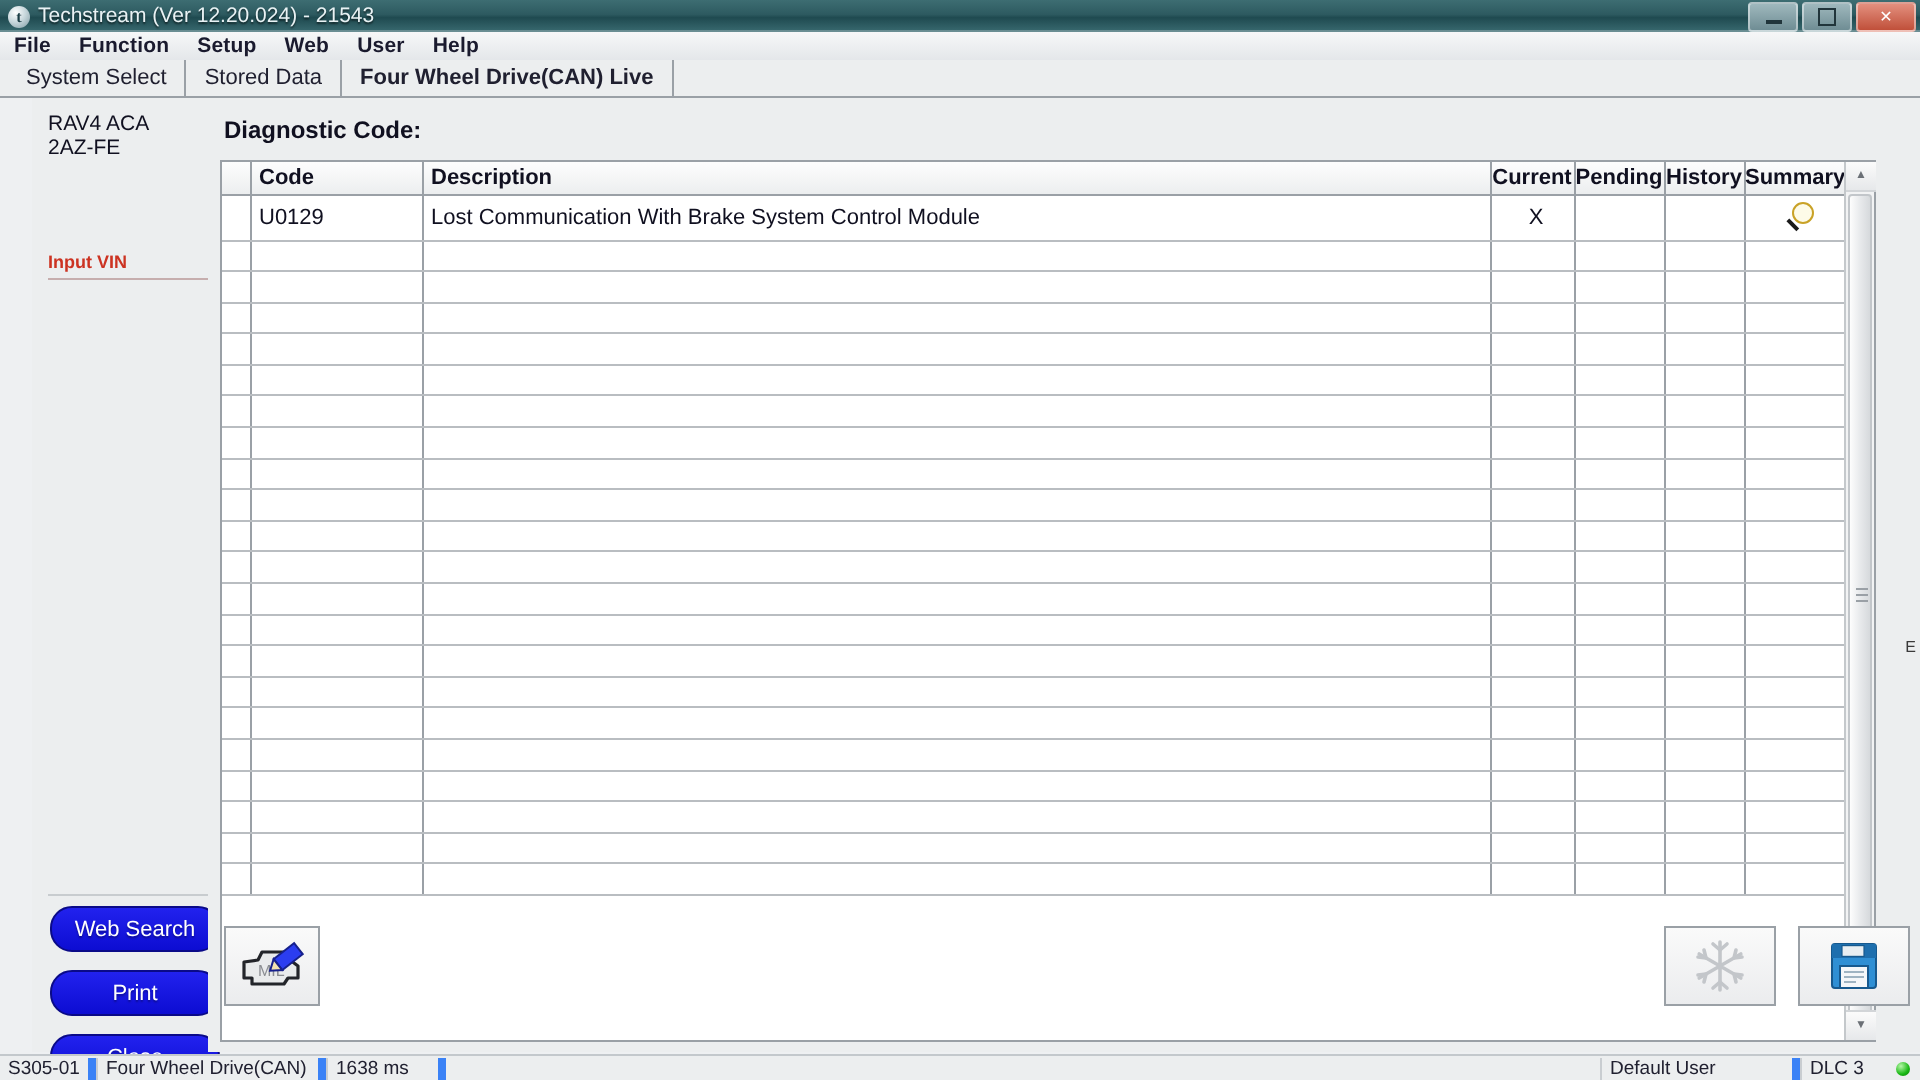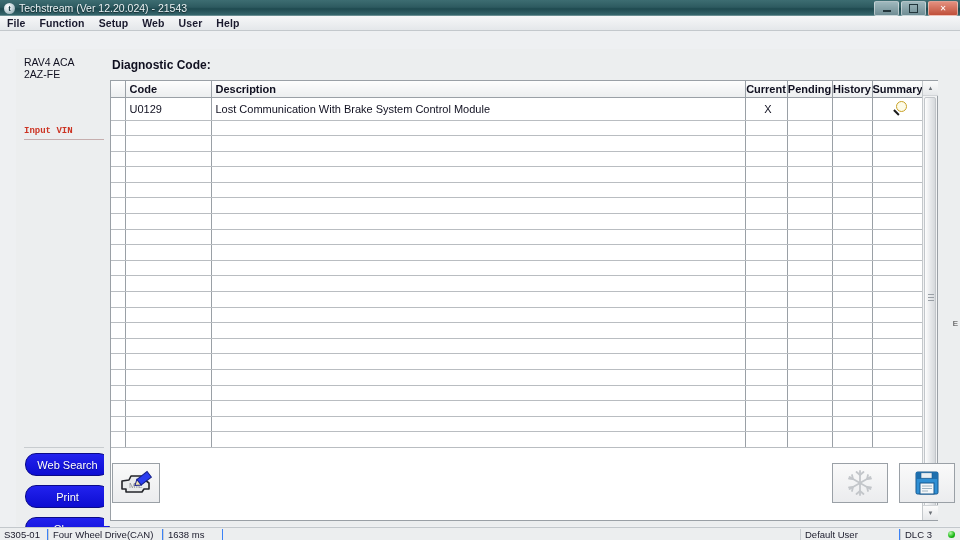--- a/index.html
+++ b/index.html
@@ -61,21 +61,21 @@
   }
   .tab.active{font-weight:bold;background:#eceeef;}
 
   
   .sidebar{
     position:absolute;left:0;top:49px;width:103px;height:477px;
     background:#eceeef;border-right:1px solid #b7bcc0;box-sizing:border-box;margin-left:16px;
   }
   .veh{position:absolute;left:8px;top:7px;font-size:10.5px;color:#101020;line-height:12px;}
   .vin-link{
-    position:absolute;left:8px;top:77px;font-size:9px;color:#cc3322;font-weight:bold;font-family:Liberation Mono, monospace;
+    position:absolute;left:8px;top:77px;font-size:9px;color:#cc3322;font-weight:bold;
   }
   .vin-rule{position:absolute;left:8px;top:90px;width:88px;height:1px;background:#c6aeae;}
   .btns{position:absolute;left:9px;top:96px;width:85px;}
   .pill{
     display:block;width:85px;height:23px;line-height:23px;text-align:center;
     border-radius:11px;margin-bottom:9px;font-size:11px;color:#ffffff;
     background:linear-gradient(to bottom,#2222ee,#0d0dd2);
     border:1px solid #0a0a88;box-sizing:border-box;
     text-shadow:0 1px 1px rgba(0,0,0,.35);
   }
@@ -168,21 +168,21 @@
   .icon-btn.save{left:795px;}
 
   
   .statusbar{
     position:absolute;left:0;top:527px;width:960px;height:13px;
     background:#eceeef;border-top:1px solid #c3c8cc;
     display:flex;align-items:center;font-size:9.5px;color:#202030;
   }
   .sb-cell{
     height:12px;line-height:12px;padding:0 4px;box-sizing:border-box;
-    border-left:1px solid #c9cdd1;border-right:1px solid #3b82f6;white-space:nowrap;
+    border-left:1px solid #c9cdd1;border-right:4px solid #3b82f6;white-space:nowrap;
   }
   .sb-cell.first{border-left:none;}
   .sb-spacer{flex:1;}
   .led{
     width:7px;height:7px;border-radius:50%;margin:0 5px 0 6px;
     background:radial-gradient(circle at 35% 30%,#b6f7a8,#19b814 60%,#0e7a0a 100%);
   }
   .scroll-e{
     position:absolute;right:2px;top:270px;font-size:8px;color:#3a3a3a;
   }
@@ -208,20 +208,25 @@
 
   <div class="menubar">
     <div class="menu-item">File</div>
     <div class="menu-item">Function</div>
     <div class="menu-item">Setup</div>
     <div class="menu-item">Web</div>
     <div class="menu-item">User</div>
     <div class="menu-item">Help</div>
   </div>
 
+  <div class="tabstrip">
+    <div class="tab">System Select</div>
+    <div class="tab">Stored Data</div>
+    <div class="tab active">Four Wheel Drive(CAN) Live</div>
+  </div>
 
   <div class="sidebar">
     <div class="veh">
       <div>RAV4 ACA</div>
       <div>2AZ-FE</div>
     </div>
     <div class="vin-link">Input VIN</div>
     <div class="vin-rule"></div>
 
 

